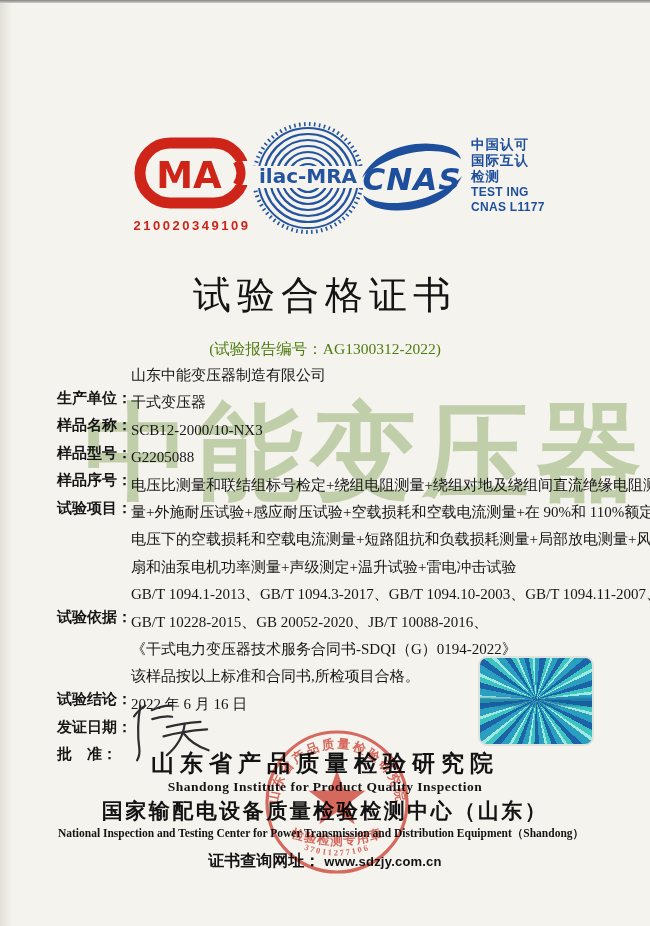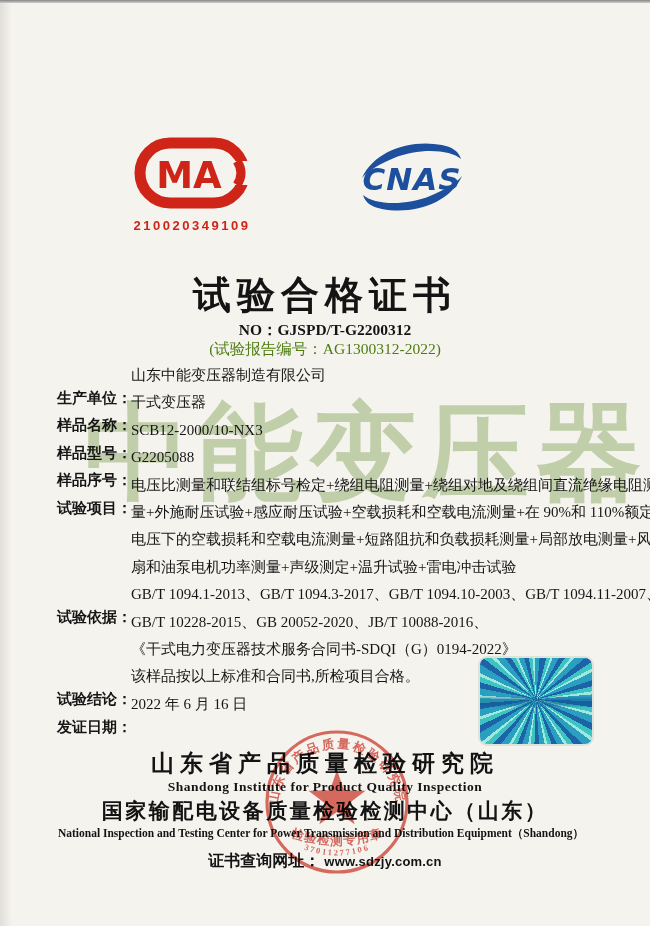--- a/index.html
+++ b/index.html
@@ -21,21 +21,21 @@
     font-weight:bold;font-size:13px;letter-spacing:2.5px;}
   .logo-ilac{position:absolute;left:251px;top:121px;z-index:1;}
   .logo-cnas{position:absolute;left:360px;top:140px;z-index:1;}
   .cnas-side{position:absolute;left:471px;top:137px;z-index:1;color:#1e4f9c;
     font-family:"Liberation Sans",sans-serif;font-weight:bold;}
   .cnas-side .cn{font-size:13.5px;line-height:16px;letter-spacing:1px;}
   .cnas-side .en{font-size:12px;line-height:15px;letter-spacing:.3px;}
 
   
   .title{position:absolute;left:0;top:270px;width:650px;text-align:center;z-index:1;
-    font-size:38px;font-weight:bold;letter-spacing:6px;color:#141414;}
+    font-size:38px;font-weight:normal;letter-spacing:6px;color:#141414;}
   .no-line{position:absolute;left:0;top:320px;width:650px;text-align:center;z-index:1;
     font-size:15.5px;font-weight:bold;color:#141414;}
   .report-line{position:absolute;left:0;top:339px;width:650px;text-align:center;z-index:1;
     font-size:15.5px;font-weight:normal;color:#4d7c0f;}
 
   
   .fields{position:absolute;left:57px;top:362px;width:548px;z-index:1;
     font-size:15px;line-height:27.4px;color:#161616;}
   .frow{position:relative;padding-left:74px;}
   .flab{position:absolute;left:0;top:0;font-weight:bold;white-space:nowrap;margin-top:23px;}
@@ -78,32 +78,55 @@
   <div class="logo-cma">
     <svg width="118" height="76" viewBox="0 0 118 76">
       <rect x="7" y="7" width="104" height="60" rx="30" fill="none" stroke="#cf2418" stroke-width="11"></rect>
       <rect x="94" y="25" width="26" height="24" fill="#f5f3ee"></rect>
       <path d="M104,25 q8,12 0,24" fill="none" stroke="#cf2418" stroke-width="9"></path>
       <text x="56" y="52" text-anchor="middle" font-family="DejaVu Sans, sans-serif" font-weight="bold" font-size="37" fill="#cf2418">MA</text>
     </svg>
     <div class="cma-number">210020349109</div>
   </div>
 
+  <div class="logo-ilac">
+    <svg width="114" height="114" viewBox="0 0 114 114">
+      <g fill="none" stroke="#24549e">
+        <circle cx="57" cy="57" r="54" stroke-width="4" stroke-dasharray="1.6 3.4"></circle>
+        <circle cx="57" cy="57" r="50" stroke-width="2"></circle>
+        <circle cx="57" cy="57" r="44" stroke-width="2.2"></circle>
+        <circle cx="57" cy="57" r="38" stroke-width="2.2"></circle>
+        <circle cx="57" cy="57" r="32" stroke-width="2.2"></circle>
+        <circle cx="57" cy="57" r="26" stroke-width="2.2"></circle>
+        <circle cx="57" cy="57" r="20" stroke-width="2.2"></circle>
+        <circle cx="57" cy="57" r="14" stroke-width="2.2"></circle>
+        <circle cx="57" cy="57" r="8" stroke-width="2.2"></circle>
+      </g>
+      <rect x="1" y="45" width="112" height="22" fill="#f5f3ee"></rect>
+      <text x="57" y="62" text-anchor="middle" font-family="DejaVu Sans, sans-serif" font-weight="bold" font-size="20" fill="#24549e">ilac-MRA</text>
+    </svg>
+  </div>
 
   <div class="logo-cnas">
     <svg width="104" height="74" viewBox="0 0 104 74">
       <path d="M2,38 C14,11 50,-1 82,5 C93,7 99,12 101,19 C90,9 58,8 34,18 C20,24 9,30 2,38 Z" fill="#1e4f9c"></path>
       <path d="M102,36 C90,63 54,75 22,69 C11,67 5,62 3,55 C14,65 46,66 70,56 C84,50 95,44 102,36 Z" fill="#1e4f9c"></path>
       <text x="52" y="50" text-anchor="middle" font-family="DejaVu Sans, sans-serif" font-style="italic" font-weight="bold" font-size="31" letter-spacing="1" fill="#1e4f9c">CNAS</text>
     </svg>
   </div>
 
+  <div class="cnas-side">
+    <div class="cn">中国认可</div>
+    <div class="cn">国际互认</div>
+    <div class="cn">检测</div>
+    <div class="en">TEST ING</div>
+    <div class="en">CNAS L1177</div>
+  </div>
 
   <div class="title">试验合格证书</div>
-  <div class="no-line">NO：GJSPD/T-G2200312</div>
   <div class="report-line">(试验报告编号：AG1300312-2022)</div>
 
   <div class="fields">
     <div class="frow">
       <span class="flab">生产单位：</span>
       <div class="fval">
           <div>山东中能变压器制造有限公司</div>
         </div>
     </div>
     <div class="frow">
@@ -145,20 +168,38 @@
       <span class="flab">试验结论：</span>
       <div class="fval">
           <div>该样品按以上标准和合同书,所检项目合格。</div>
         </div>
     </div>
     <div class="frow">
       <span class="flab">发证日期：</span>
       <div class="fval">
           <div>2022 年 6 月 16 日</div>
         </div>
+    </div>
+    <div class="frow">
+      <span class="flab">批　准：</span>
+      <div class="fval">&nbsp;</div>
+      <span class="sig-wrap">
+        <svg width="92" height="66" viewBox="0 0 92 66">
+          <g fill="none" stroke="#2e2e30" stroke-width="2.2" stroke-linecap="round" transform="rotate(-4 46 33)">
+            <path d="M19,8 C16,20 14,34 15,50 C15.4,55 14,59 12,62"></path>
+            <path d="M12,18 C15,14 19,11 24,8"></path>
+            <path d="M30,13 C38,10 46,9 51,10"></path>
+            <path d="M30,22 C38,20 45,20 50,21"></path>
+            <path d="M44,31 C54,29 66,28 78,28"></path>
+            <path d="M40,40 C54,37 68,36 84,36"></path>
+            <path d="M62,29 C60,40 53,51 42,59"></path>
+            <path d="M60,38 C66,47 74,53 84,57"></path>
+          </g>
+        </svg>
+      </span>
     </div>
   </div>
 
   <div class="footer">
     <div class="org-cn">山东省产品质量检验研究院</div>
     <div class="org-en">Shandong Institute for Product Quality Inspection</div>
     <div class="center-cn">国家输配电设备质量检验检测中心（山东）</div>
     <div class="center-en">National Inspection and Testing Center for Power Transmission and Distribution Equipment（Shandong）</div>
     <div class="query">
       <span>证书查询网址：</span>

